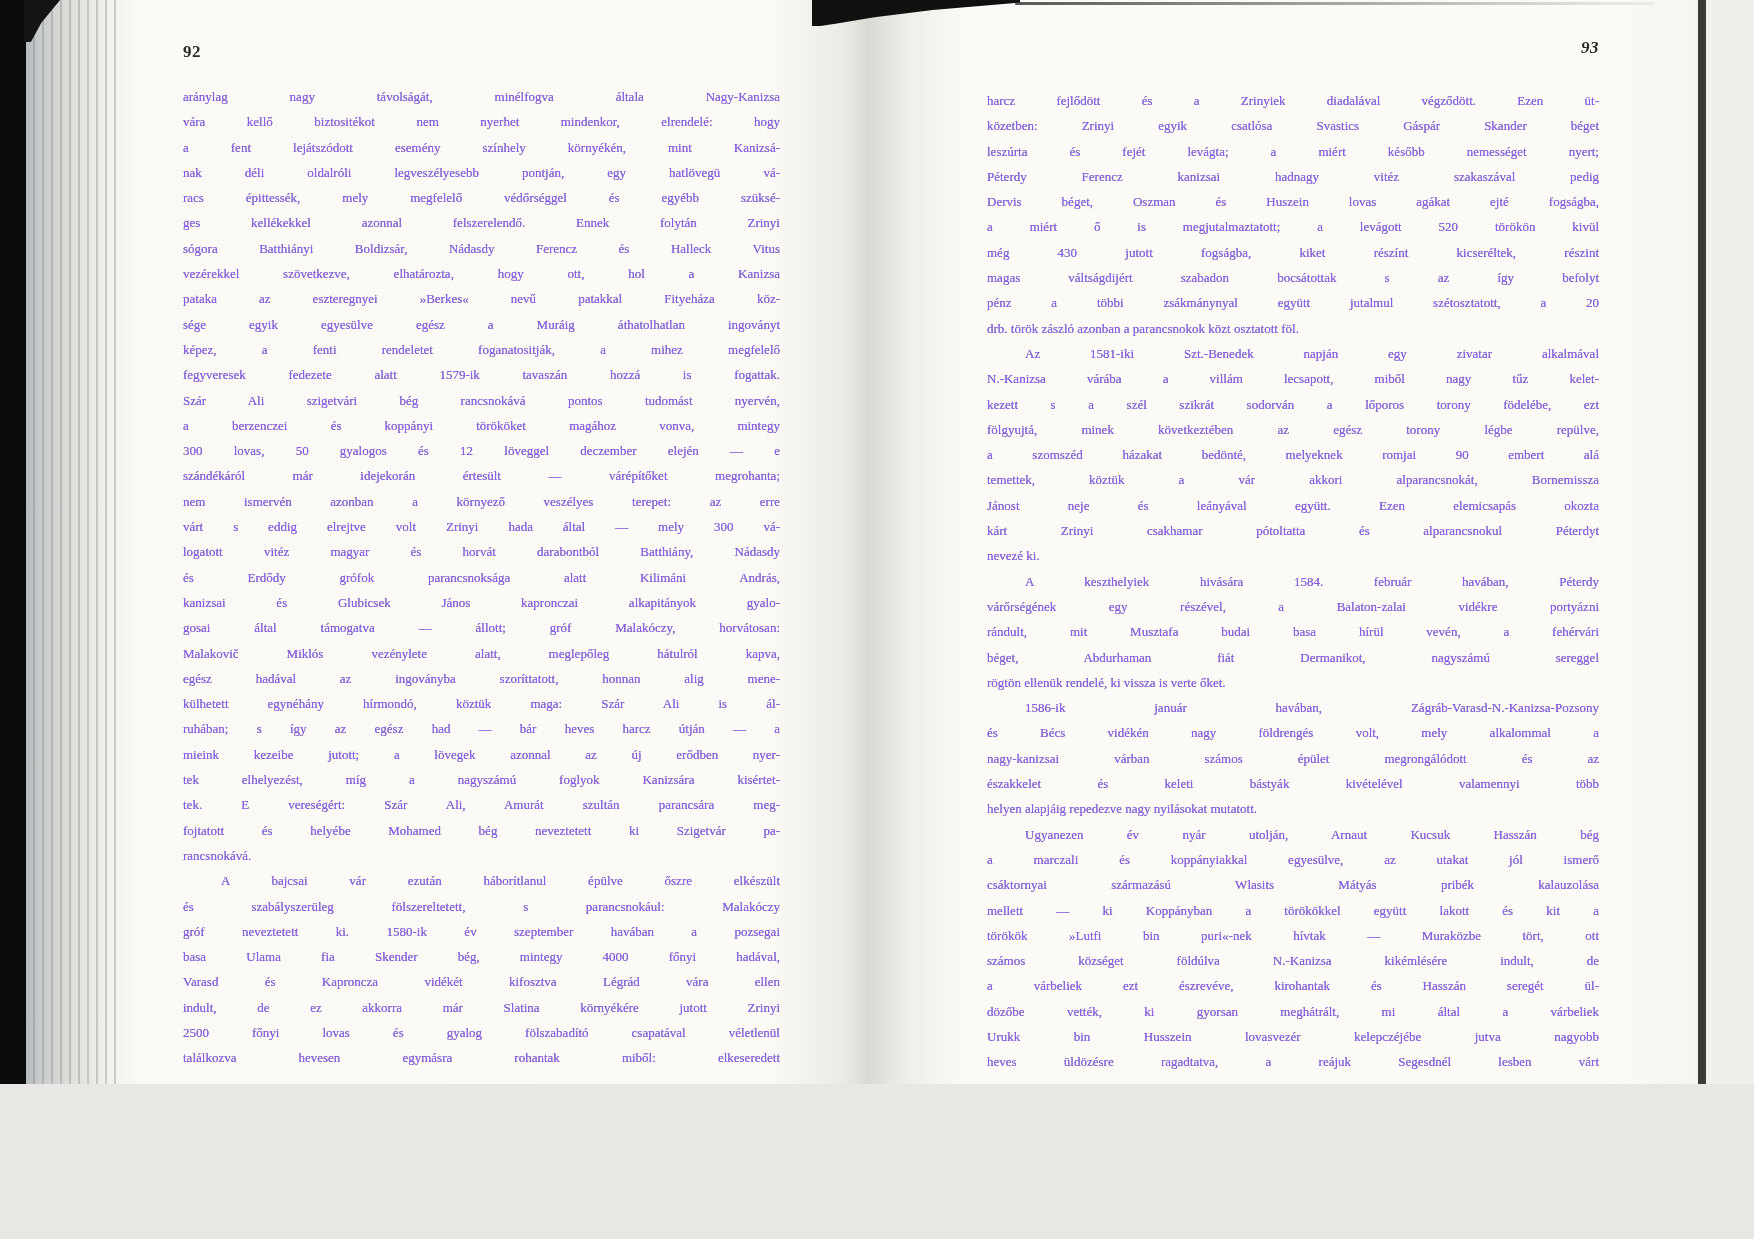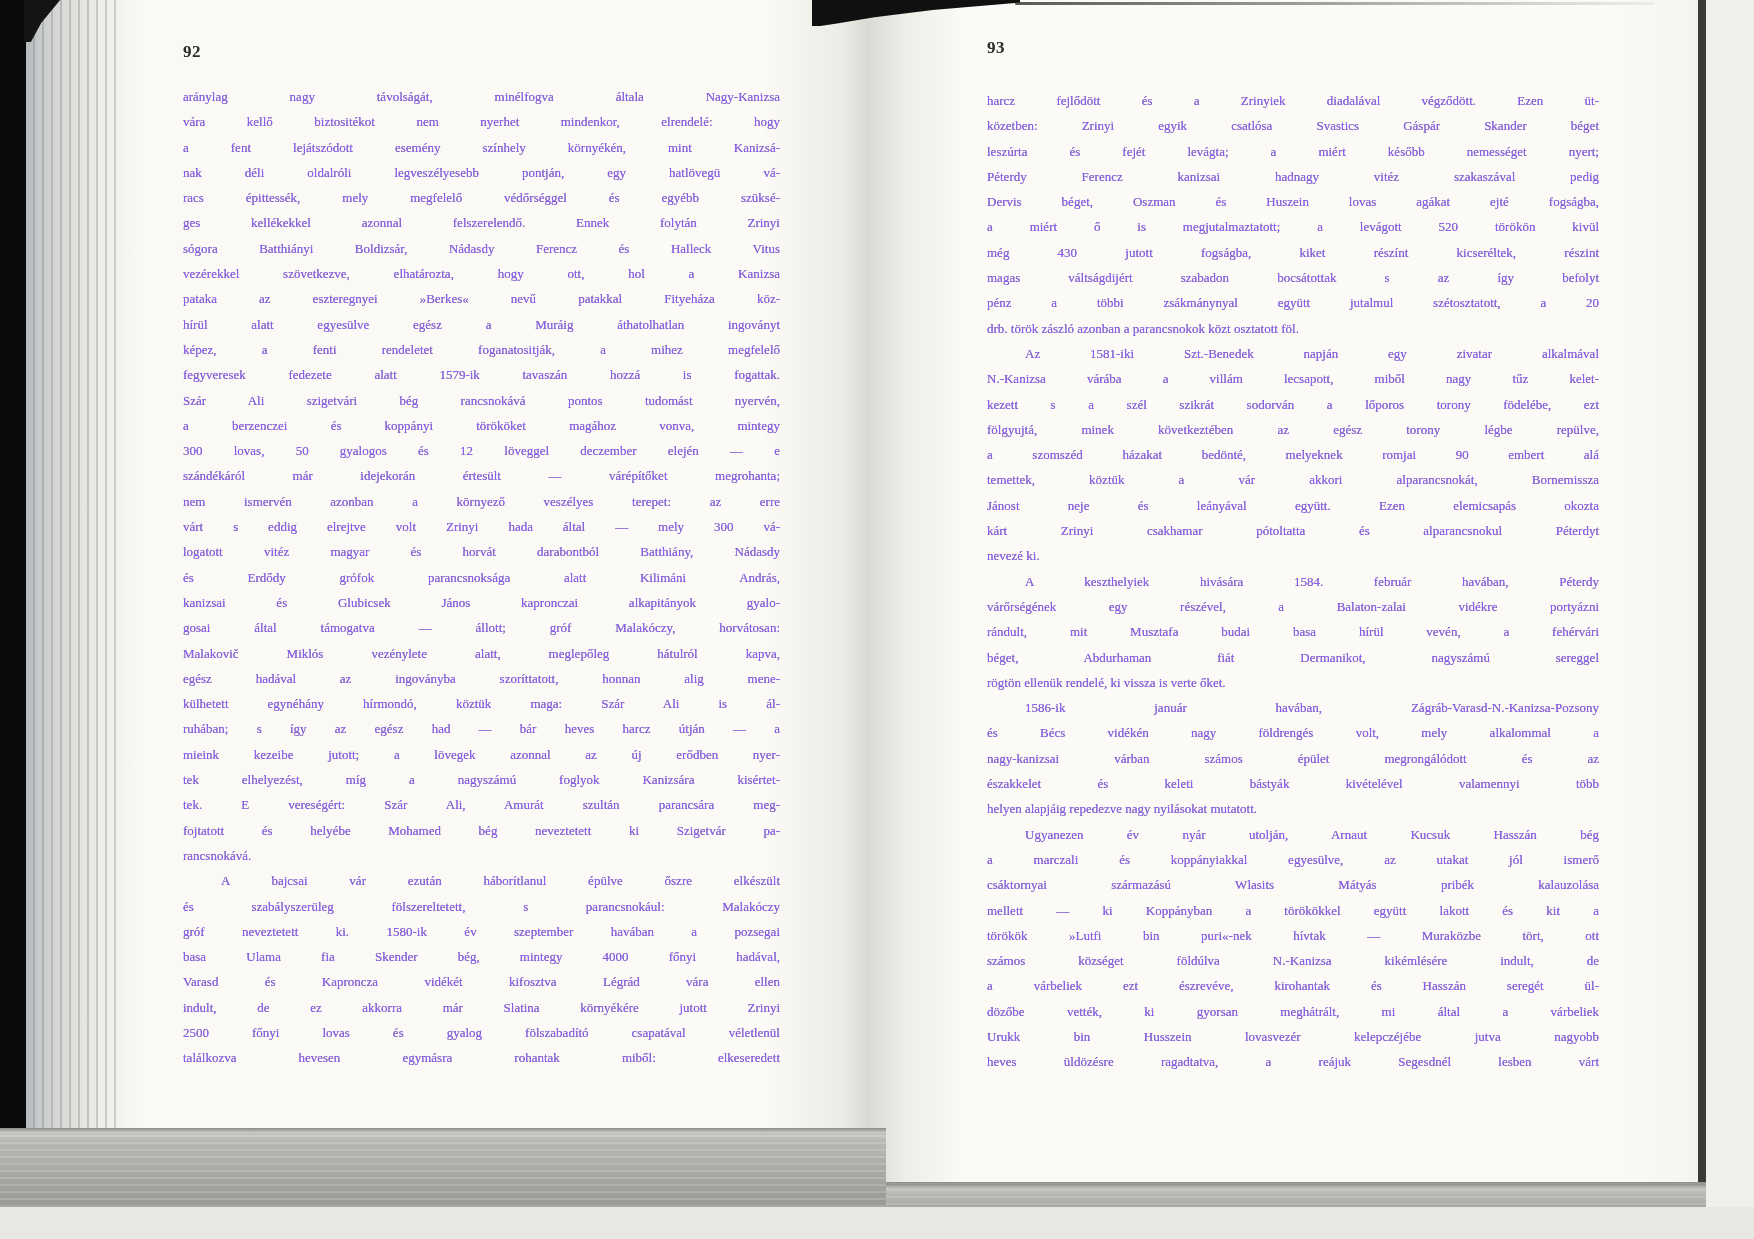--- a/index.html
+++ b/index.html
@@ -1,16 +1,16 @@
 <!DOCTYPE html>
 <html><head>
 <meta charset="utf-8">
 <style>
   html,body{margin:0;padding:0;background:#e8e7e3;}
-  .scan{position:relative;width:1754px;height:1207px;background:#f2f1ed;overflow:hidden;
+  .scan{position:relative;width:1754px;height:1084px;background:#f2f1ed;overflow:hidden;
         font-family:"Liberation Serif","DejaVu Serif",serif;}
   
   .paper{position:absolute;left:24px;top:0;width:1682px;height:1190px;
     background:linear-gradient(90deg,
       #b3b7b9 0px,#c9cccd 16px,#dddcd8 44px,#f0efeb 80px,#faf9f5 118px,
       #fbfaf6 44%,#edebe6 48.6%,#dbd9d3 50.2%,#efede8 52.4%,#fbfaf6 56%,
       #fbfaf6 94%,#f5f4f0 100%);}
   .left-edges{position:absolute;left:24px;top:0;width:92px;height:1190px;
     background:repeating-linear-gradient(90deg,rgba(110,116,120,.30) 0 2px,rgba(255,255,255,0) 2px 9px);}
   .spine-left{position:absolute;left:0;top:0;width:26px;height:1239px;background:#0b0b0b;}
@@ -26,21 +26,21 @@
     background:
       repeating-linear-gradient(180deg,rgba(255,255,255,.16) 0 2px,rgba(0,0,0,0) 2px 7px),
       linear-gradient(180deg,#6f6f6d 0,#c6c6c3 4px,#b7b7b4 14px,#a3a3a0 55px,#8a8a88 111px);}
   .bottom-right{position:absolute;left:886px;top:1182px;width:820px;height:57px;
     background:
       repeating-linear-gradient(180deg,rgba(255,255,255,.14) 0 2px,rgba(0,0,0,0) 2px 7px),
       linear-gradient(180deg,#787876 0,#c0c0bd 6px,#a9a9a6 24px,#919190 57px);}
   
   .pagenum{position:absolute;font-size:17px;font-weight:700;color:#2c2a24;letter-spacing:.5px;}
   .pagenum-left{left:183px;top:42px;}
-  .pagenum-right{left:987px;top:38px;width:612px;text-align:left;}
+  .pagenum-right{left:987px;top:38px;width:612px;text-align:right;font-style:italic;}
   .textcol{position:absolute;color:#8b5cf6;font-size:13px;line-height:25.3px;
     text-shadow:0 0 .5px rgba(44,40,32,.55);}
   .textcol-left{left:183px;top:84px;width:597px;}
   .textcol-right{left:987px;top:88px;width:612px;}
   .line{text-align:justify;text-align-last:justify;-moz-text-align-last:justify;white-space:normal;}
   .line.end{text-align-last:left;-moz-text-align-last:left;}
   .line.in{padding-left:38px;}
 </style>
 </head>
 <body>
@@ -63,21 +63,21 @@
   <div class="textcol textcol-left">
       <div class="line">aránylag nagy távolságát, minélfogva általa Nagy-Kanizsa</div>
       <div class="line">vára kellő biztositékot nem nyerhet mindenkor, elrendelé: hogy</div>
       <div class="line">a fent lejátszódott esemény színhely környékén, mint Kanizsá-</div>
       <div class="line">nak déli oldalróli legveszélyesebb pontján, egy hatlövegü vá-</div>
       <div class="line">racs épittessék, mely megfelelő védőrséggel és egyébb szüksé-</div>
       <div class="line">ges kellékekkel azonnal felszerelendő. Ennek folytán Zrinyi</div>
       <div class="line">sógora Batthiányi Boldizsár, Nádasdy Ferencz és Halleck Vitus</div>
       <div class="line">vezérekkel szövetkezve, elhatározta, hogy ott, hol a Kanizsa</div>
       <div class="line">pataka az eszteregnyei »Berkes« nevű patakkal Fityeháza köz-</div>
-      <div class="line">hírül alatt egyesülve egész a Muráig áthatolhatlan ingoványt</div>
+      <div class="line">sége egyik egyesülve egész a Muráig áthatolhatlan ingoványt</div>
       <div class="line">képez, a fenti rendeletet foganatositják, a mihez megfelelő</div>
       <div class="line">fegyveresek fedezete alatt 1579-ik tavaszán hozzá is fogattak.</div>
       <div class="line">Szár Ali szigetvári bég rancsnokává pontos tudomást nyervén,</div>
       <div class="line">a berzenczei és koppányi törököket magához vonva, mintegy</div>
       <div class="line">300 lovas, 50 gyalogos és 12 löveggel deczember elején — e</div>
       <div class="line">szándékáról már idejekorán értesült — várépítőket megrohanta;</div>
       <div class="line">nem ismervén azonban a környező veszélyes terepet: az erre</div>
       <div class="line">várt s eddig elrejtve volt Zrinyi hada által — mely 300 vá-</div>
       <div class="line">logatott vitéz magyar és horvát darabontból Batthiány, Nádasdy</div>
       <div class="line">és Erdődy grófok parancsnoksága alatt Kilimáni András,</div>

